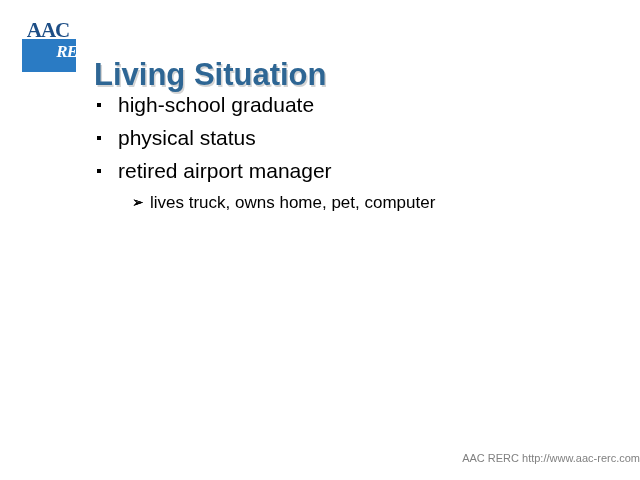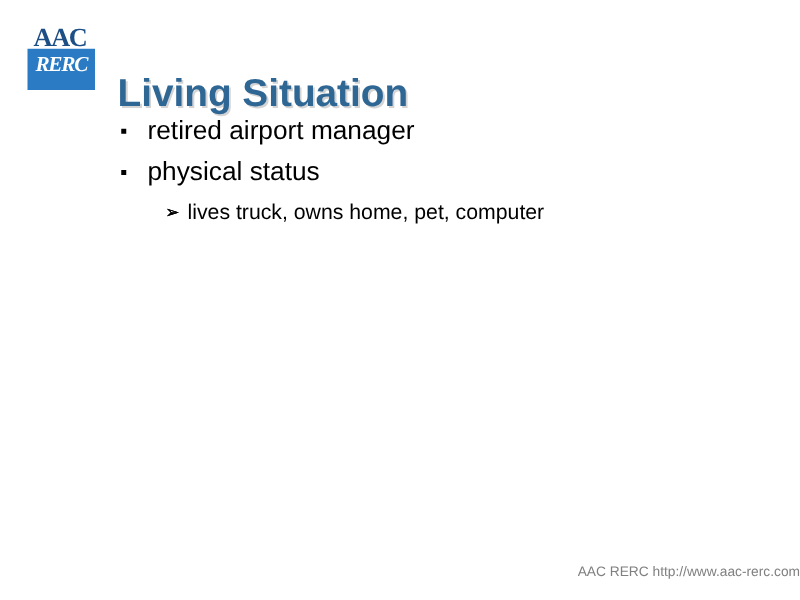--- a/index.html
+++ b/index.html
@@ -54,20 +54,21 @@
     width: 54px;
     height: 20px;
     font-family: "Liberation Serif", serif;
     font-weight: bold;
     font-style: italic;
     font-size: 17px;
     line-height: 26px;
     letter-spacing: -1px;
     color: #ffffff;
     text-align: center;
+    padding-left: 28px;
   }
 
   
   .slide-title {
     position: absolute;
     left: 94px;
     top: 28px;
     font-size: 31px;
     font-weight: bold;
     color: #2e6694;
@@ -135,29 +136,33 @@
   <div class="logo-aac">AAC</div>
   <div class="logo-block">
     <div class="logo-rerc">RERC</div>
   </div>
 </div>
 
 <div class="slide-title">Living Situation</div>
 
 <div class="content">
 
-
   <div class="bullet-l1">
     <span class="marker"></span>
-    <span>retired airport manager</span>
+    <span>high-school graduate</span>
   </div>
 
   <div class="bullet-l1">
     <span class="marker"></span>
     <span>physical status</span>
+  </div>
+
+  <div class="bullet-l1">
+    <span class="marker"></span>
+    <span>retired airport manager</span>
   </div>
 
   <div class="bullet-l2">
     <span class="marker">➢</span>
   </div>
 
   <div class="bullet-l2">
     <span class="marker">➢</span>
   </div>
 

